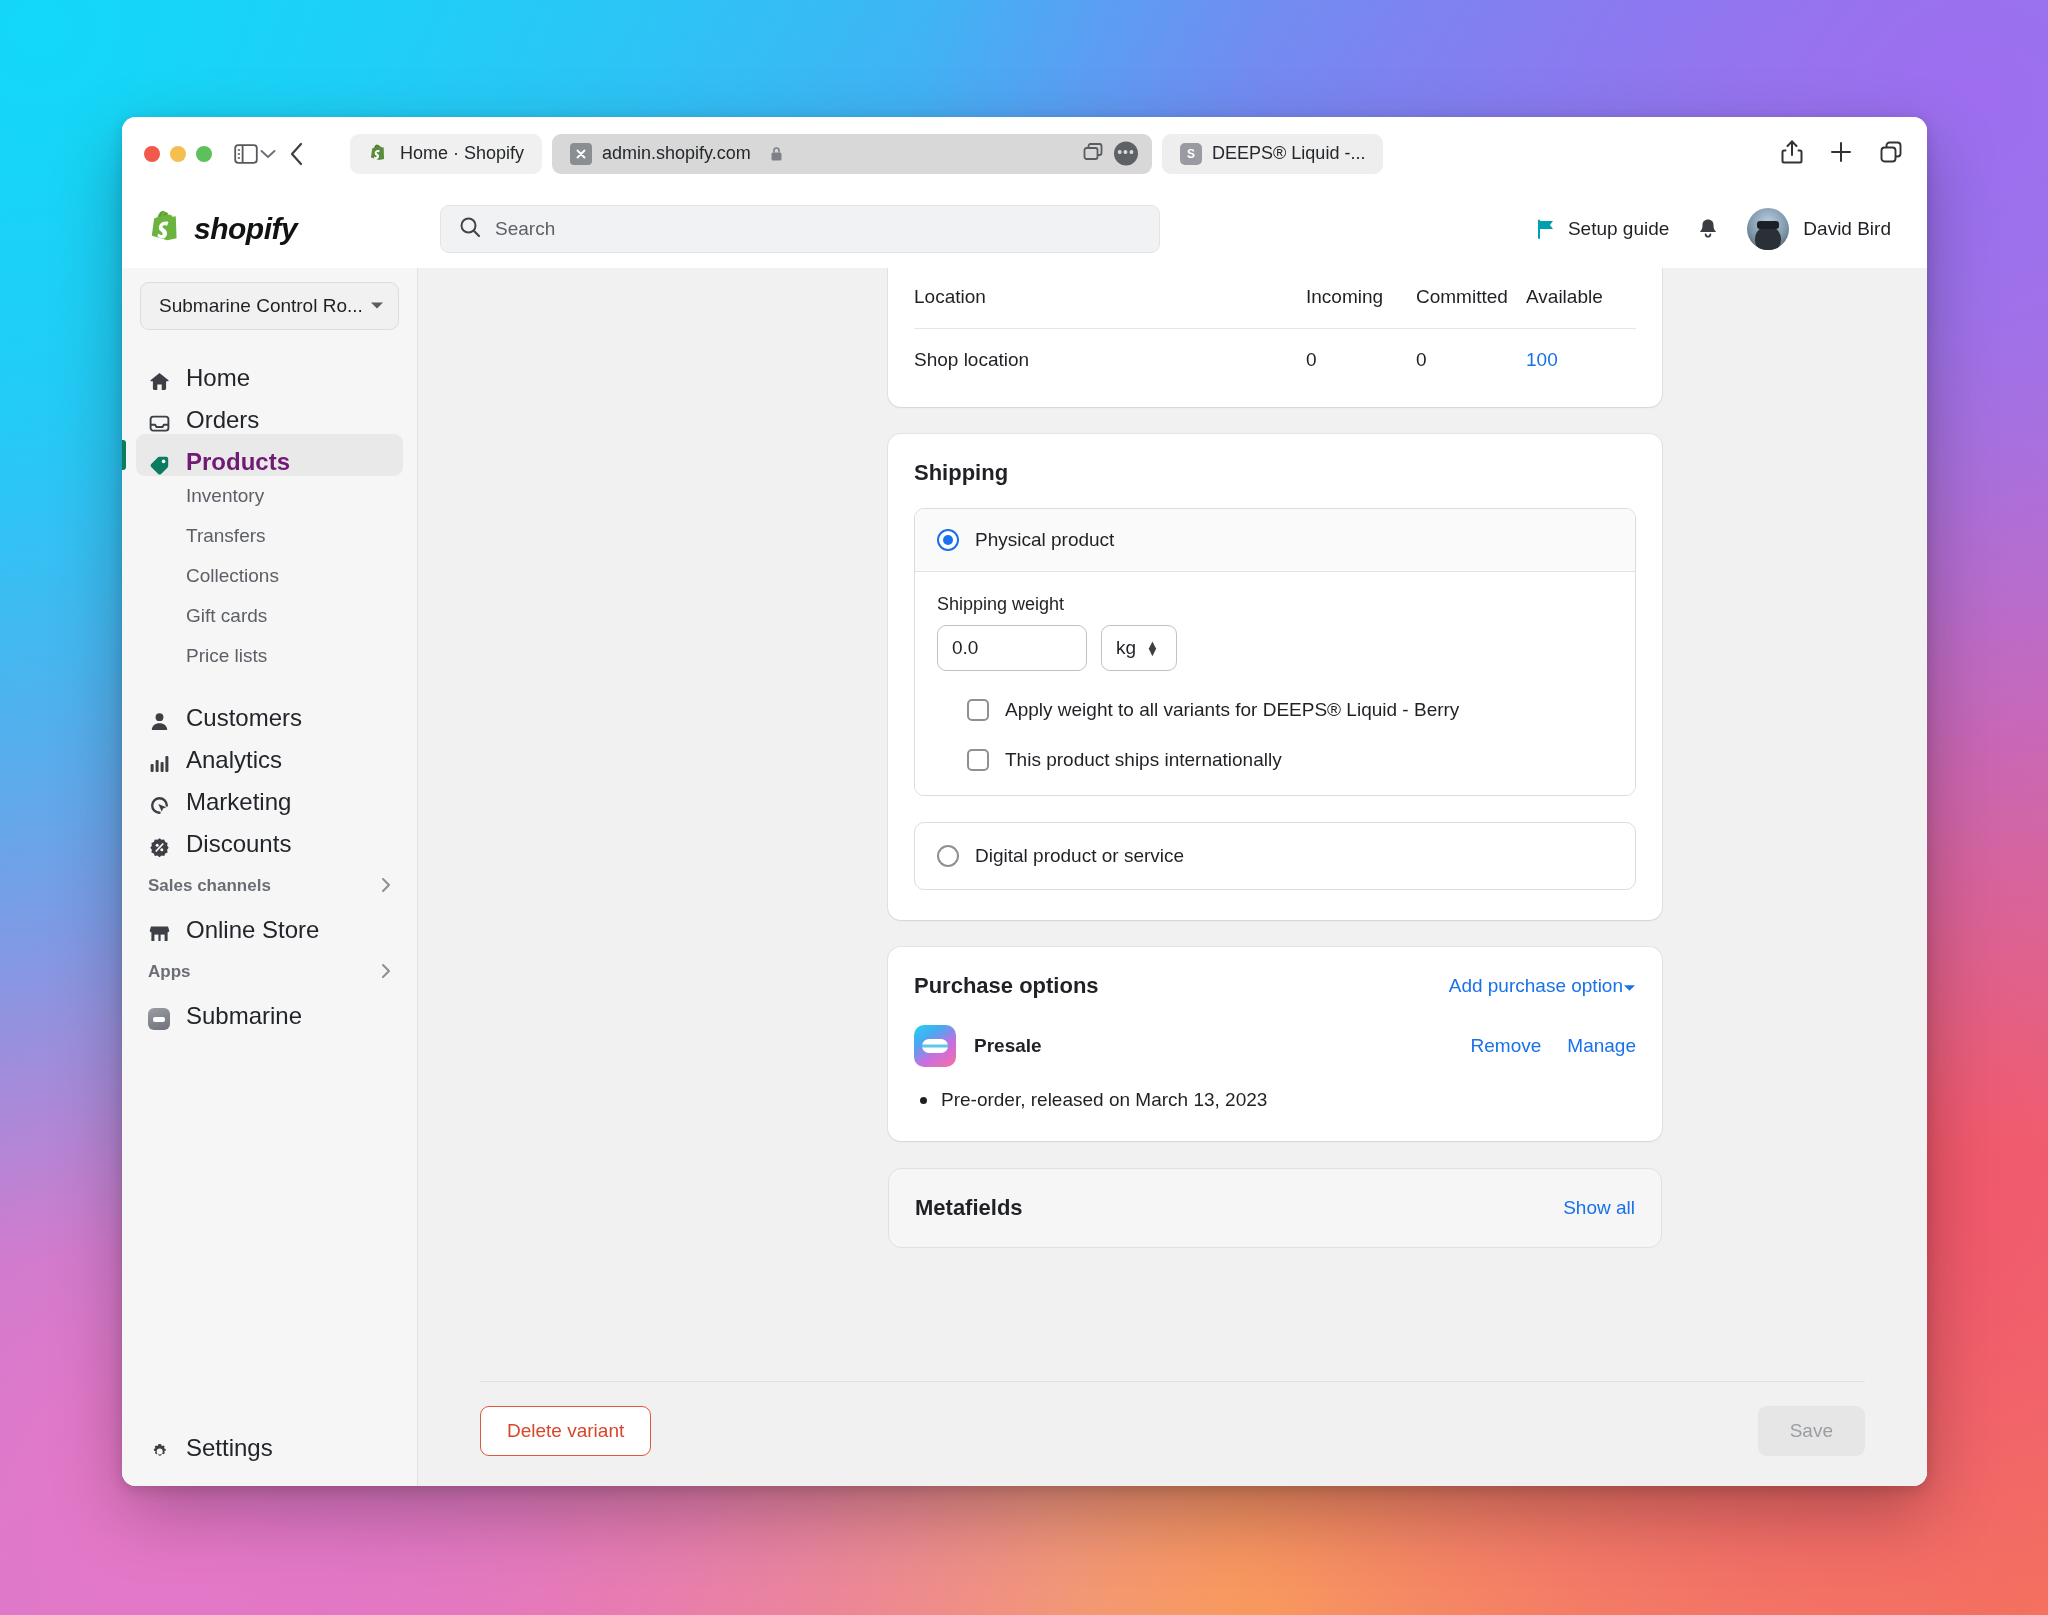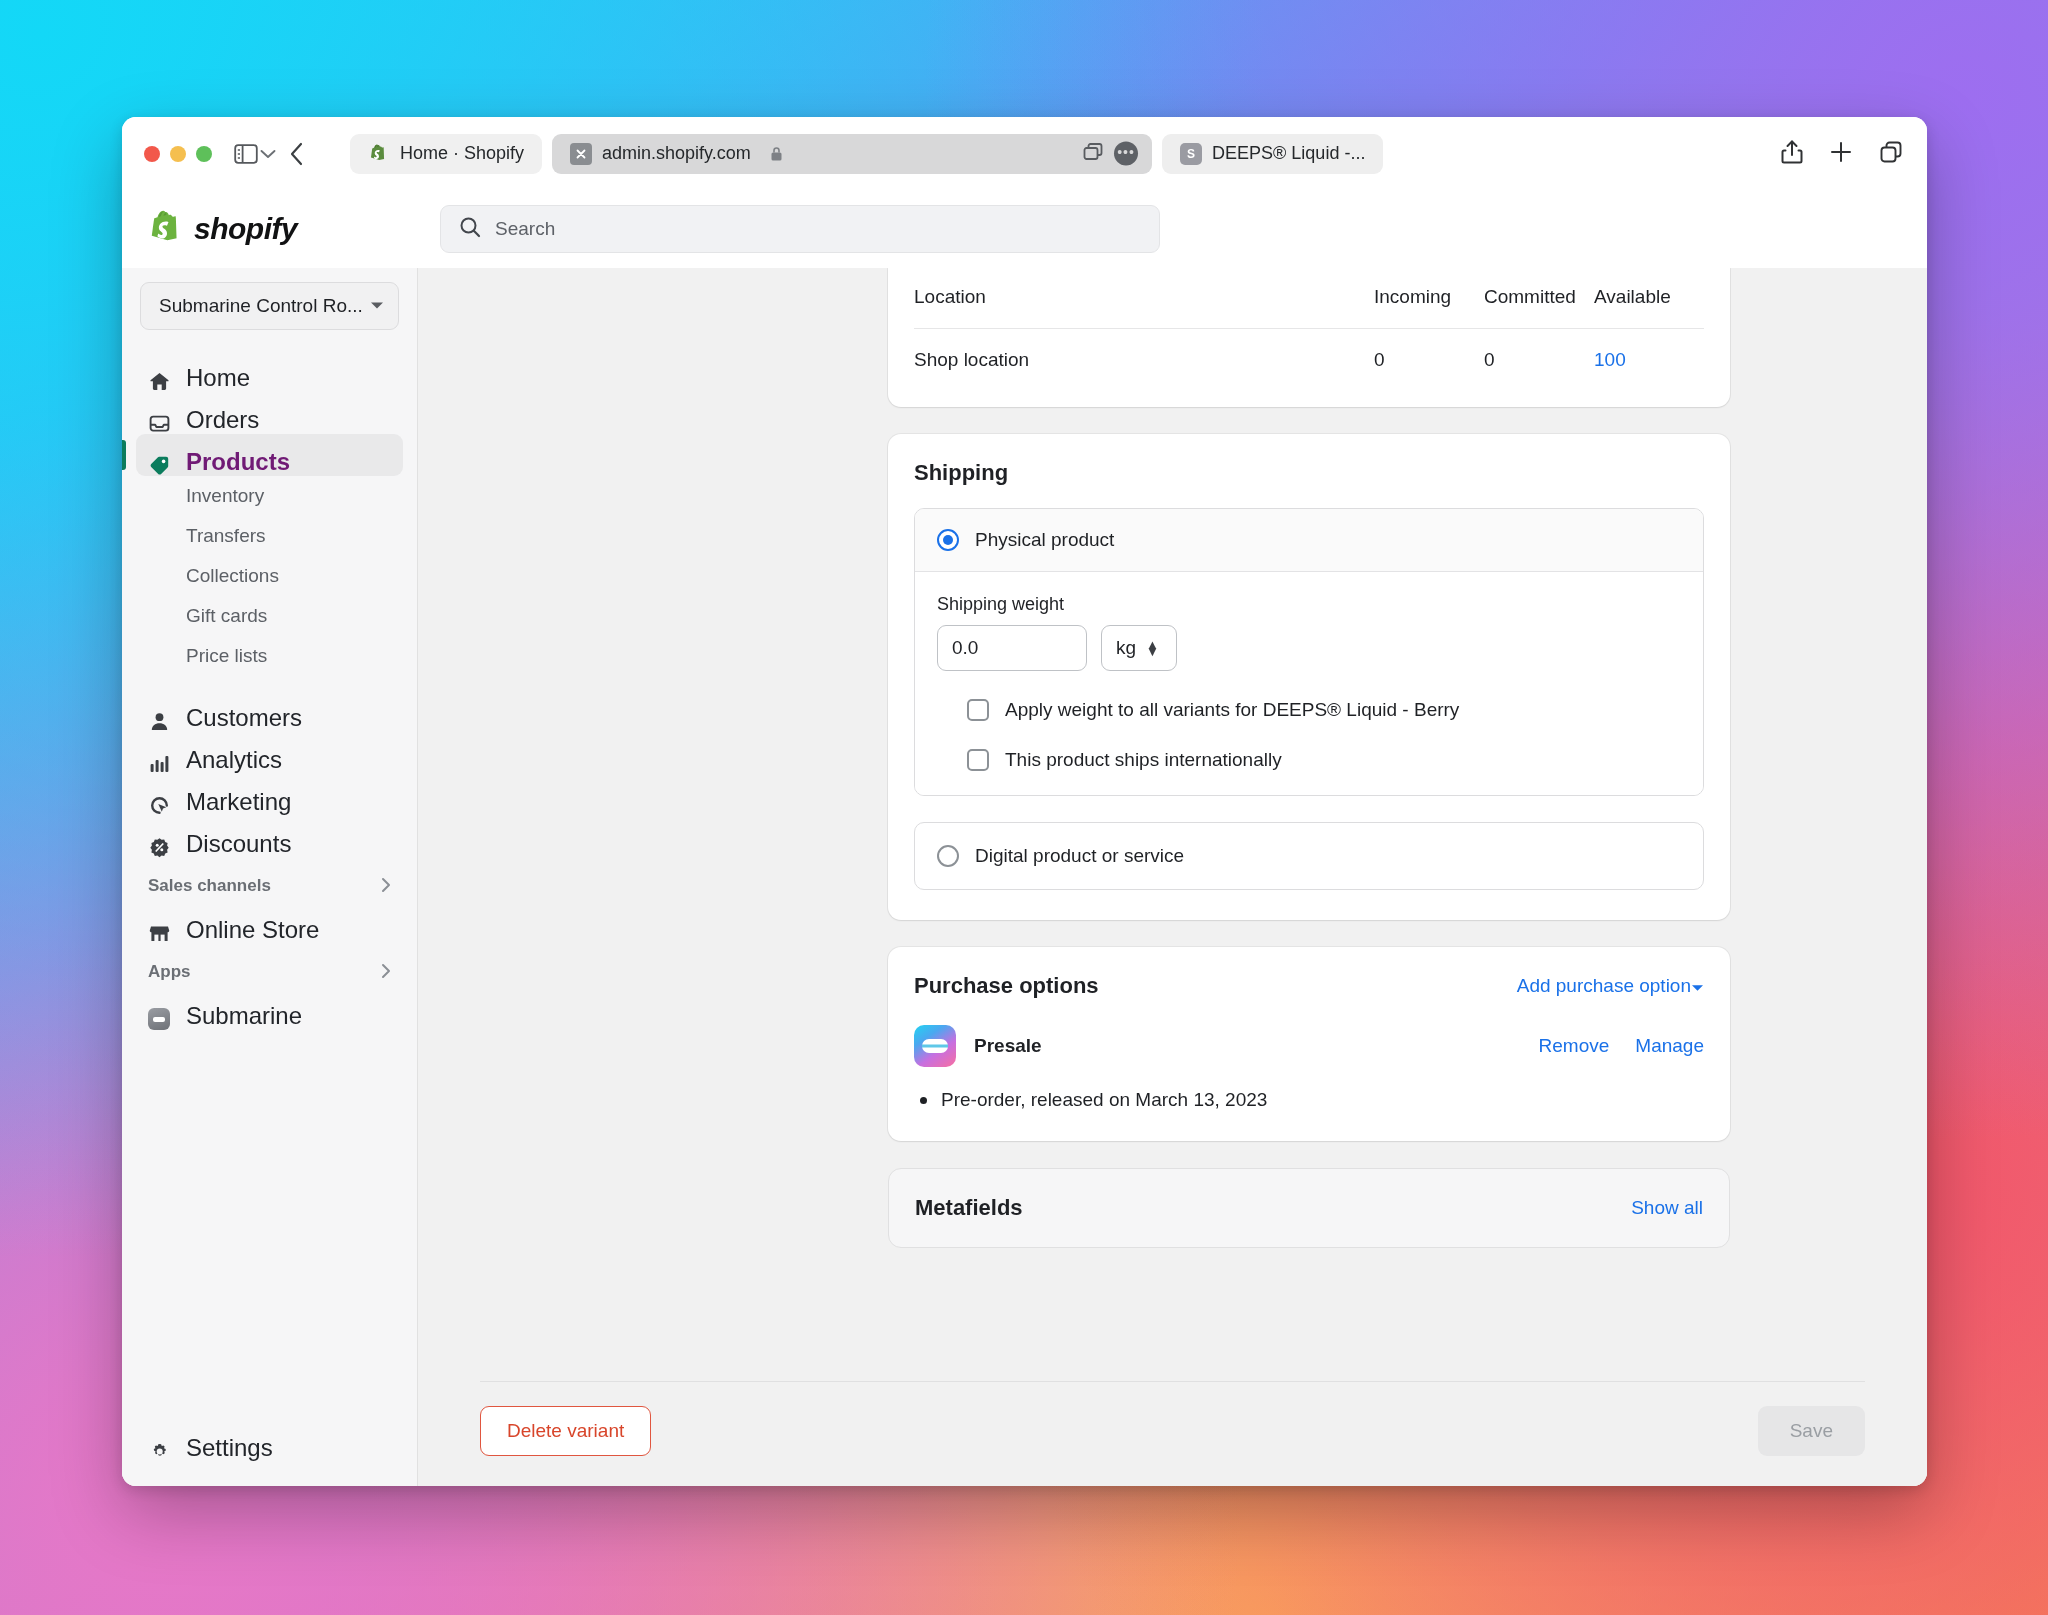--- a/index.html
+++ b/index.html
@@ -203,21 +203,21 @@
     background: linear-gradient(160deg,#9a9da3,#6e7177);
     display:flex; align-items:center; justify-content:center;
   }
   .app-ico span { width: 12px; height: 5px; background:#fff; border-radius:2px; display:block; }
   .sidebar-bottom { margin-top: auto; padding: 0 14px 24px 14px; }
 
   
   .main { flex: 1 1 auto; background: #f1f1f1; position: relative; overflow: hidden; display: flex; flex-direction: column; }
   .main-scroll { flex: 1 1 auto; overflow: hidden; padding: 0 0 0 0; }
   .content-col {
-    width: 842px;
+    width: 774px;
     margin-left: 470px;
     padding-top: 0;
   }
 
   .card {
     background: #ffffff;
     border-radius: 13px;
     box-shadow: 0 0 0 1px rgba(0,0,0,0.05), 0 1px 2px rgba(0,0,0,0.07);
     margin-bottom: 27px;
   }
@@ -462,20 +462,41 @@
         <span>
           <svg width="22" height="22" viewBox="0 0 22 22">
             <circle cx="9.5" cy="9.5" r="7" stroke="#42464c" stroke-width="2" fill="none"></circle>
             <path d="M14.8 14.8L20 20" stroke="#42464c" stroke-width="2.2" stroke-linecap="round"></path>
           </svg>
         </span>
         <input type="text" placeholder="Search" style="">
       </div>
     </div>
 
+    <div class="topbar-right">
+      <div class="setup">
+        <span class="flag-icon">
+          <svg width="20" height="22" viewBox="0 0 20 22">
+            <path d="M3 2.5V20" stroke="#00a0ac" stroke-width="2" stroke-linecap="round"></path>
+            <path d="M4 3h13l-3 4 3 4H4z" fill="#00a0ac"></path>
+          </svg>
+        </span>
+        <span>Setup guide</span>
+      </div>
+      <span class="bell">
+        <svg width="22" height="24" viewBox="0 0 22 24">
+          <path d="M11 2.5c-3.3 0-5.5 2.3-5.5 5.4 0 4.3-1.6 5.6-2.2 6.3-.3.3-.1.8.3.8h14.8c.4 0 .6-.5.3-.8-.6-.7-2.2-2-2.2-6.3 0-3.1-2.2-5.4-5.5-5.4z" fill="#3a3d41"></path>
+          <path d="M8.6 17.5c.3 1.3 1.3 2.2 2.4 2.2s2.1-.9 2.4-2.2" stroke="#3a3d41" stroke-width="1.8" fill="none" stroke-linecap="round"></path>
+        </svg>
+      </span>
+      <div class="user">
+        <div class="avatar"></div>
+        <span class="username">David Bird</span>
+      </div>
+    </div>
   </div>
 
   <div class="app">
 
     <div class="sidebar">
       <div class="store-select">
         <span>Submarine Control Ro...</span>
         <span class="caret-down">
           <svg width="14" height="9" viewBox="0 0 14 9">
               <path d="M1 1.5L7 7.5L13 1.5" fill="#5a5d61"></path>

